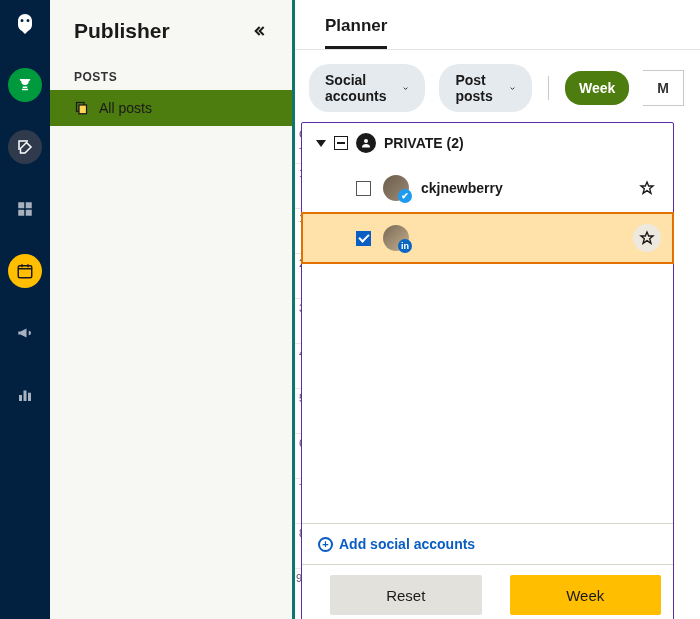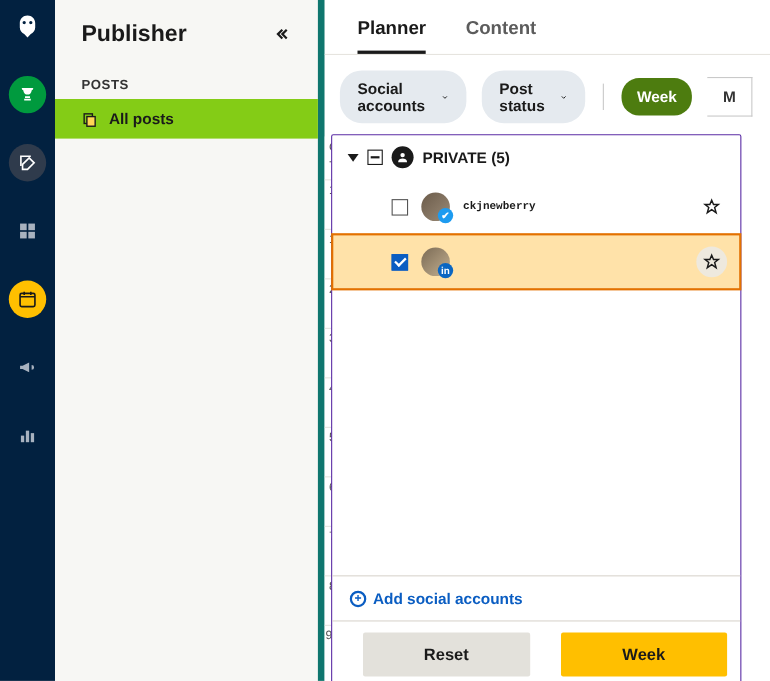--- a/index.html
+++ b/index.html
@@ -10,26 +10,26 @@
   
   .nav-rail { width: 50px; background: #022140; display: flex; flex-direction: column; align-items: center; padding-top: 12px; gap: 28px; flex-shrink: 0; }
   .nav-rail .logo svg { fill: #fff; }
   .nav-icon { width: 34px; height: 34px; border-radius: 50%; display: flex; align-items: center; justify-content: center; cursor: pointer; }
   .nav-icon.trophy { background: #009a3e; }
   .nav-icon.compose { background: #2f3b4c; }
   .nav-icon.selected { background: #ffbf00; }
   .nav-icon svg { width: 18px; height: 18px; }
   
   
-  .publisher { width: 245px; background: #f7f7f4; border-right: 6px solid #0f766e; flex-shrink: 0; display: flex; flex-direction: column; }
+  .publisher { width: 245px; background: #f7f7f4; border-right: 3px solid #0f766e; flex-shrink: 0; display: flex; flex-direction: column; }
   .pub-header { display: flex; align-items: center; justify-content: space-between; padding: 18px 20px 16px 24px; }
   .pub-title { font-size: 21px; font-weight: 800; color: #1a1a1a; }
   .collapse-btn { width: 26px; height: 26px; display:flex; align-items:center; justify-content:center; cursor:pointer; }
   .posts-heading { font-size: 12px; font-weight: 800; letter-spacing: 0.5px; color: #333; padding: 10px 24px 6px; }
-  .all-posts { background: #84cc16; padding: 10px 24px; display:flex; align-items:flex-end; gap:10px; font-size:14px; font-weight:700; color:#1a1a1a; cursor:pointer; }
+  .all-posts { background: #4d7c0f; padding: 10px 24px; display:flex; align-items:flex-start; gap:10px; font-size:14px; font-weight:400; color:#1a1a1a; cursor:pointer; }
   .all-posts svg { width:15px; height:15px; }
   
   
   .main { flex:1; display:flex; flex-direction:column; position:relative; overflow:hidden; }
   .tabs { display:flex; gap:36px; padding: 16px 20px 0 30px; border-bottom: 1px solid #e6e4df; }
   .tab { font-size:17px; font-weight:700; color:#5c5c5c; padding-bottom:10px; cursor:pointer; }
   .tab.active { color:#1a1a1a; border-bottom: 3px solid #1a1a1a; }
   
   .toolbar-row { display:flex; align-items:center; gap:14px; padding: 14px 16px 12px 14px; }
   .pill { background:#e5eaef; border-radius: 20px; padding: 8px 16px; display:flex; align-items:center; gap:8px; font-size:14px; font-weight:700; color:#1a1a1a; cursor:pointer; }
@@ -57,34 +57,34 @@
   .grp-label { font-size:14px; font-weight:800; color:#1a1a1a; }
   
   .acct-row { display:flex; align-items:center; gap:12px; padding:12px 14px 12px 54px; position:relative; }
   .acct-row .cb { width:15px; height:15px; border:1.5px solid #555; background:#fff; display:flex; align-items:center; justify-content:center; cursor:pointer; }
   .acct-row .cb.checked { background:#0a5dc2; border-color:#0a5dc2; }
   .acct-row .cb.checked:after { content:""; width:4px; height:8px; border:solid #fff; border-width:0 2px 2px 0; transform:rotate(45deg); margin-top:-2px; }
   .avatar { width:26px; height:26px; border-radius:50%; background: linear-gradient(135deg,#8f6b4a,#c7a97e); position:relative; }
   .avatar .net-badge { position:absolute; bottom:-2px; right:-3px; width:14px; height:14px; border-radius:50%; display:flex; align-items:center; justify-content:center; font-size:9px; font-weight:900; color:#fff; }
   .net-badge.tw { background:#1d9bf0; }
   .net-badge.li { background:#0a66c2; }
-  .acct-name { font-size:10px; font-weight:700; color:#1a1a1a; flex:1;font-family:Liberation Mono, monospace; }
+  .acct-name { font-size:14px; font-weight:700; color:#1a1a1a; flex:1; }
   .star { width:28px; height:28px; border-radius:50%; display:flex; align-items:center; justify-content:center; cursor:pointer; position:absolute; right:12px; }
   .star svg { width:16px; height:16px; stroke:#1a1a1a; fill:none; stroke-width:2; }
   
   .acct-row.selected { background:#ffe2a9; outline:2px solid #e37100; outline-offset:-1px; }
   .acct-row.selected .star { background:#eee9de; }
   
   .dropdown-spacer { flex:1; min-height:260px; }
   
   .add-row { border-top:1px solid #d9d5ce; padding:12px 16px; display:flex; align-items:center; gap:6px; font-size:14px; font-weight:700; color:#0a5dc2; cursor:pointer; }
   .add-row .plus { width:15px; height:15px; border-radius:50%; border:2px solid #0a5dc2; display:flex; align-items:center; justify-content:center; font-size:11px; line-height:1; color:#0a5dc2; }
   
   .btn-row { border-top:1px solid #d9d5ce; padding:10px 12px; display:flex; gap:12px; }
-  .btn { flex:1; height:40px; display:flex; align-items:center; justify-content:center; font-size:15px; font-weight:700; cursor:pointer; border-radius:2px;margin-left:16px; }
+  .btn { flex:1; height:40px; display:flex; align-items:center; justify-content:center; font-size:15px; font-weight:400; cursor:pointer; border-radius:2px;margin-left:16px; }
   .btn.reset { background:#e3e1db; color:#1a1a1a; }
   .btn.apply { background:#ffbf00; color:#1a1a1a; }
 </style>
 </head>
 <body>
 
 <div class="app">
 
   <div class="nav-rail">
     <div class="logo">
@@ -146,31 +146,30 @@
           <rect x="4" y="4" width="12" height="14"></rect>
           <rect x="8" y="8" width="12" height="14" fill="#ffd556"></rect>
         </svg>
       <span>All posts</span>
     </div>
   </div>
 
   <div class="main">
     <div class="tabs">
       <div class="tab active">Planner</div>
-      <div class="tab">Content</div>
     </div>
     <div class="toolbar-row">
       <div class="pill">
         <span>Social accounts</span>
         <svg class="chev" viewBox="0 0 24 24" fill="none" stroke="#1a1a1a" stroke-width="3">
             <path d="M6 9l6 6 6-6"></path>
           </svg>
       </div>
       <div class="pill">
-        <span>Post status</span>
+        <span>Post posts</span>
         <svg class="chev" viewBox="0 0 24 24" fill="none" stroke="#1a1a1a" stroke-width="3">
             <path d="M6 9l6 6 6-6"></path>
           </svg>
       </div>
       <div class="divider-v"></div>
       <div class="view-btn active">Week</div>
       <div class="view-btn m">M</div>
     </div>
 
     <div class="calendar-bg">
@@ -195,21 +194,21 @@
       <div class="dropdown" style="left:6px; top:-2px; height:502px;">
         <div class="group-row">
           <span class="tri"></span>
           <span class="sq-minus"></span>
           <span class="grp-icon">
               <svg viewBox="0 0 24 24">
                 <circle cx="12" cy="8" r="4"></circle>
                 <path d="M4 20c0-4 4-6 8-6s8 2 8 6v1H4z"></path>
               </svg>
             </span>
-          <span class="grp-label">PRIVATE (5)</span>
+          <span class="grp-label">PRIVATE (2)</span>
         </div>
 
         <div class="acct-row">
           <span class="cb"></span>
           <span class="avatar" style="background:linear-gradient(135deg,#6b5b4a,#9b8b77)">
               <span class="net-badge tw">✔</span>
             </span>
           <span class="acct-name">ckjnewberry</span>
           <span class="star">
               <svg viewBox="0 0 24 24">

